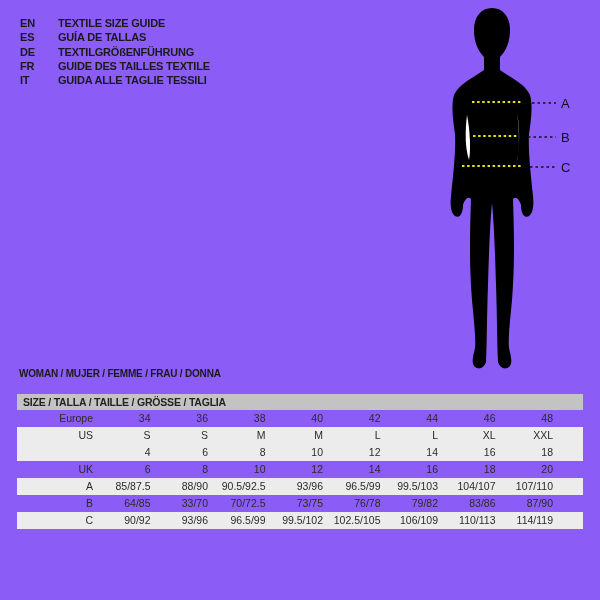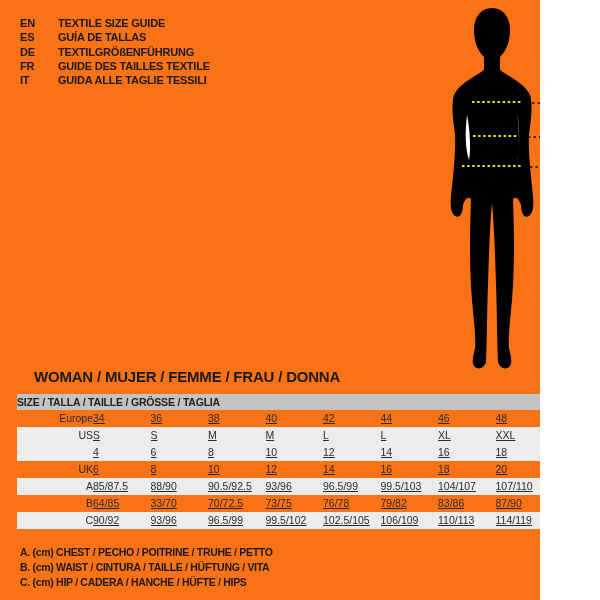--- a/index.html
+++ b/index.html
@@ -1,35 +1,35 @@
 <!DOCTYPE html>
 <html><head>
 <meta charset="utf-8">
 <style>
   html,body{margin:0;padding:0;background:#fff;}
   .page{
-    position:relative;width:540px;height:600px;background:#f97316;overflow:hidden;
+    position:relative;width:600px;height:600px;background:#8b5cf6;overflow:hidden;
     font-family:"Liberation Sans",sans-serif;color:#1a1a1a;
   }
   
   .langs{position:absolute;left:20px;top:16px;font-size:11px;font-weight:bold;letter-spacing:-0.2px;}
   .lang-row{display:flex;height:14.3px;line-height:14.3px;white-space:nowrap;}
   .lang-code{width:38px;flex:0 0 38px;}
   
   .figure{position:absolute;left:410px;top:0;width:180px;height:375px;}
   .marker-label{font-family:"Liberation Sans",sans-serif;font-size:13px;fill:#111;}
   
-  .section-title{position:absolute;left:19px;top:368px;font-size:15px;font-weight:bold;letter-spacing:-0.2px;white-space:nowrap;margin-left:15px;}
+  .section-title{position:absolute;left:19px;top:368px;font-size:10px;font-weight:bold;letter-spacing:-0.2px;white-space:nowrap;}
   
   .size-table{position:absolute;left:17px;top:394px;width:566px;font-size:10.5px;color:#2b2b2b;}
-  .t-header{height:16px;line-height:16px;font-weight:bold;letter-spacing:-0.2px;color:#222;}
+  .t-header{height:16px;line-height:16px;padding-left:6px;font-weight:bold;letter-spacing:-0.2px;color:#222;}
   .trow{display:grid;grid-template-columns:76px repeat(8,1fr) 30px;height:17px;line-height:17px;}
   .cell{overflow:hidden;white-space:nowrap;}
   .cell.label{padding-left:6px;text-align:right;}
-  .cell.val{text-align:left;text-decoration:underline;}
+  .cell.val{text-align:right;}
   
   .legend{position:absolute;left:20px;top:545px;font-size:10.5px;font-weight:bold;letter-spacing:-0.3px;}
   .legend-line{height:15px;line-height:15px;white-space:nowrap;}
 </style>
 </head>
 <body>
 
 <div class="page">
 
   <div class="langs" id="langs">
@@ -188,19 +188,14 @@
           <div class="cell val">99.5/102</div>
           <div class="cell val">102.5/105</div>
           <div class="cell val">106/109</div>
           <div class="cell val">110/113</div>
           <div class="cell val">114/119</div>
           <div class="cell"></div>
         </div>
       </div>
   </div>
 
-  <div class="legend" id="legend">
-      <div class="legend-line">A. (cm) CHEST / PECHO / POITRINE / TRUHE / PETTO</div>
-      <div class="legend-line">B. (cm) WAIST / CINTURA / TAILLE / HÜFTUNG / VITA</div>
-      <div class="legend-line">C. (cm) HIP / CADERA / HANCHE / HÜFTE / HIPS</div>
-    </div>
 
 </div>
 
 </body></html>

